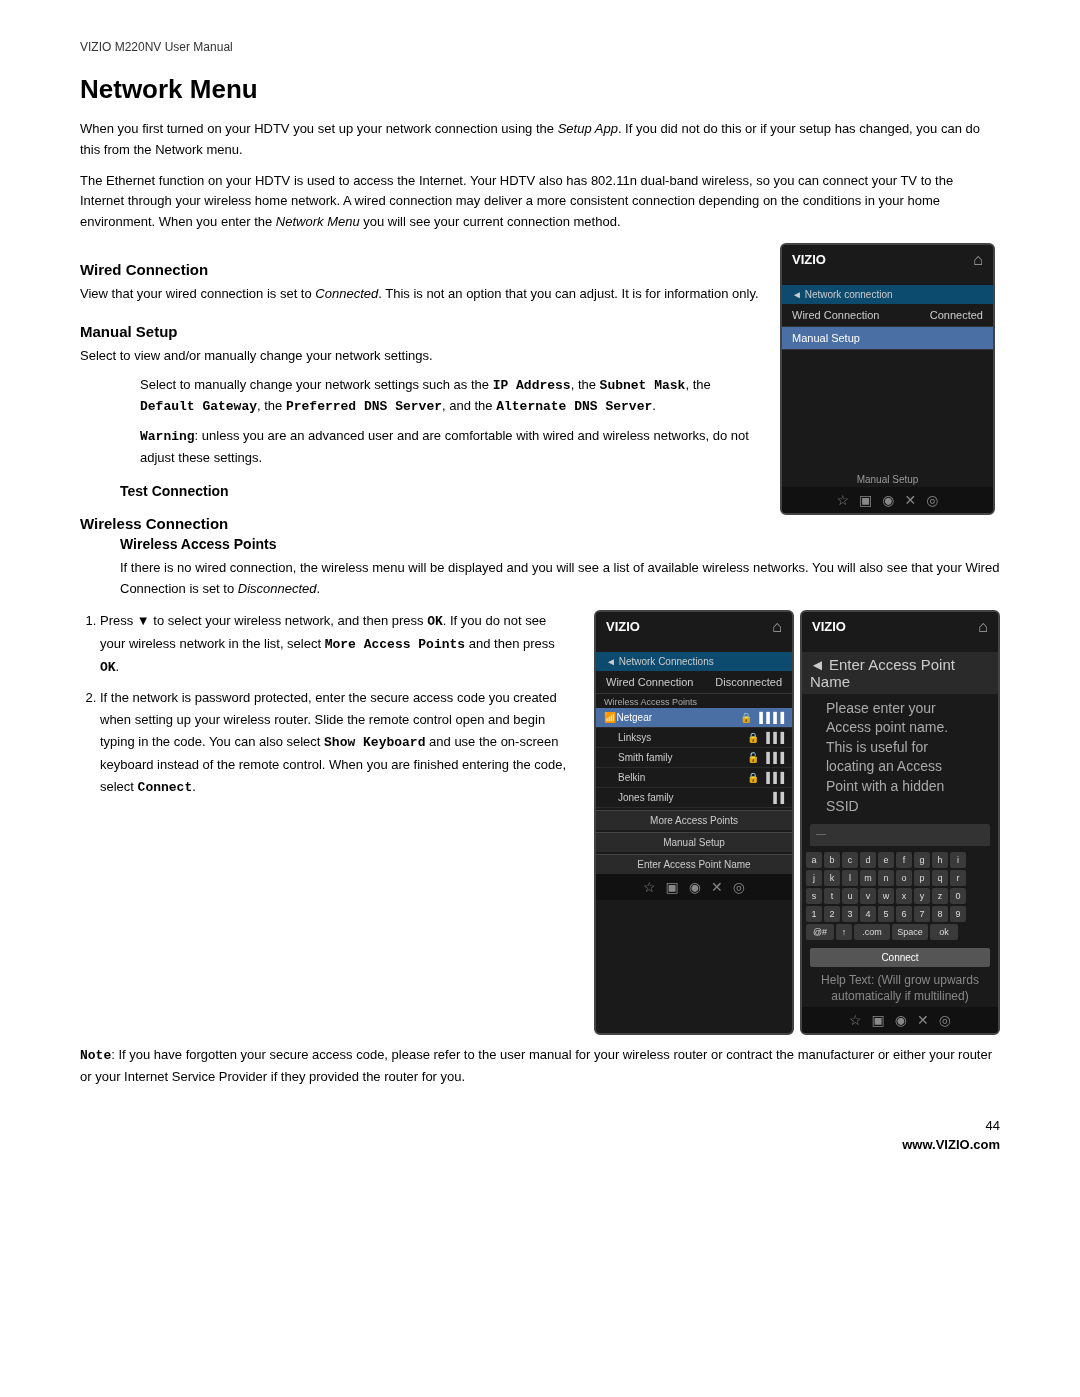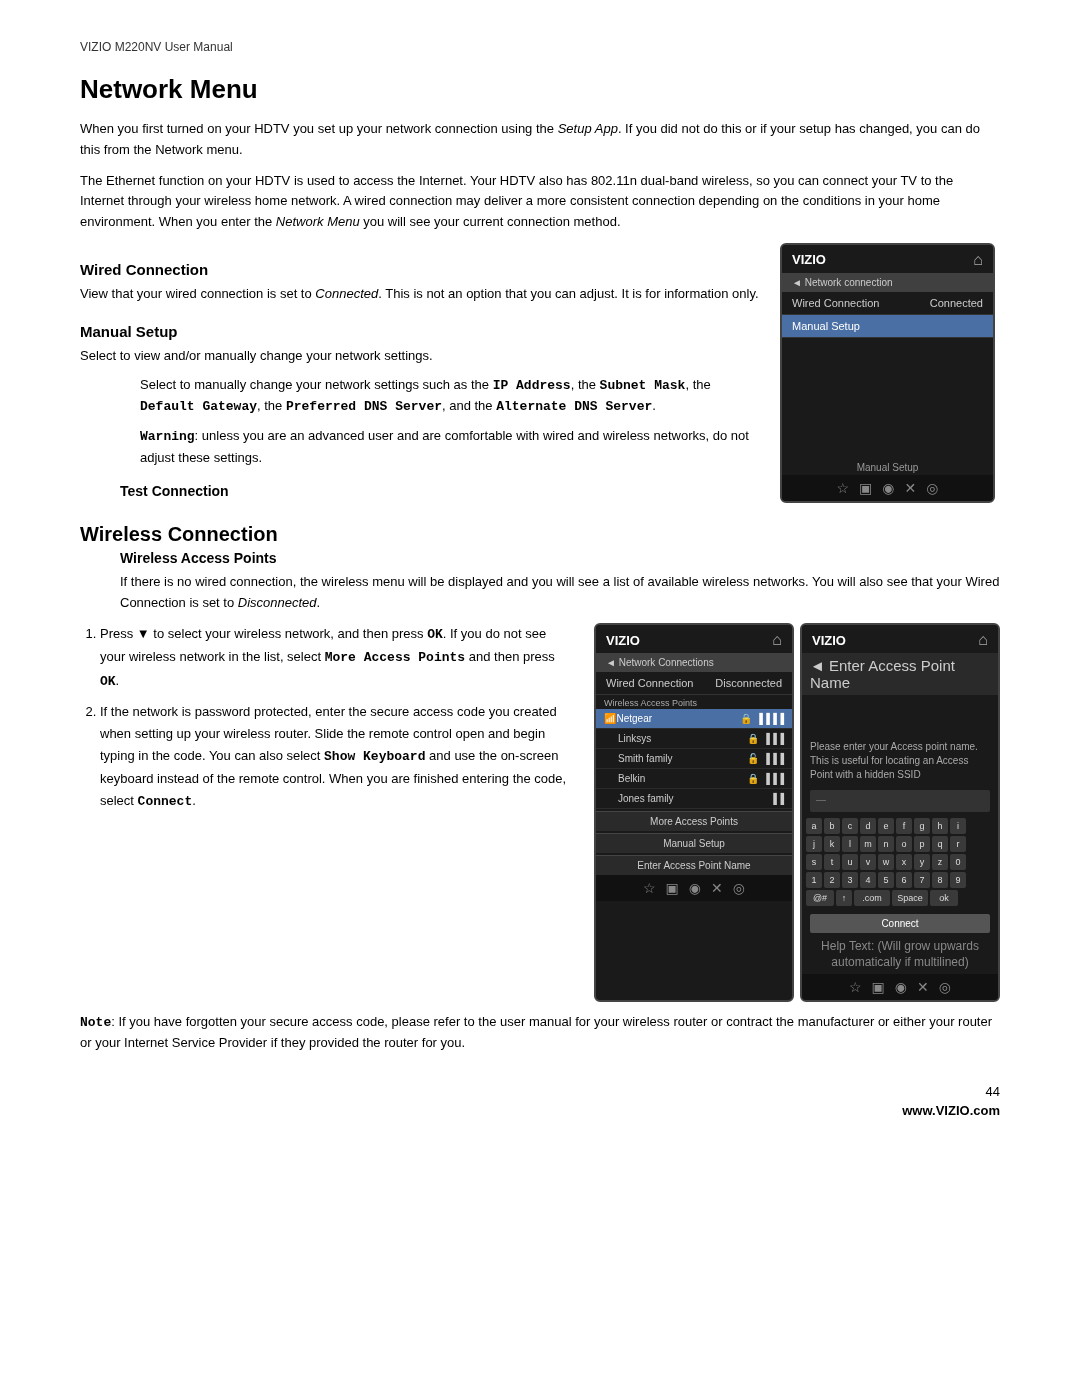--- a/index.html
+++ b/index.html
@@ -70,36 +70,36 @@
       padding: 0;
       width: 215px;
       overflow: hidden;
       border: 2px solid #444;
     }
     .tv-header {
       background: #1a1a1a;
       color: #fff;
       font-size: 12px;
       font-weight: bold;
-      padding: 6px 10px 4px 10px;
+      padding: 6px 10px 16px 10px;
       display: flex;
       justify-content: space-between;
       align-items: center;
     }
     .tv-header-left {
       font-size: 13px;
       font-weight: bold;
       color: #fff;
     }
     .tv-header-right {
       font-size: 16px;
       color: #aaa;
     }
     .tv-nav-bar {
-      background: #404040;
+      background: #0c4a6e;
       color: #ccc;
       font-size: 10px;
       padding: 4px 10px;
       display: flex;
       align-items: flex-end;
       gap: 4px;
     }
     .tv-nav-bar span { font-size: 10px; }
     .tv-menu-item {
       display: flex;
@@ -198,24 +198,23 @@
       border: 2px solid #444;
     }
     .tv-enter-ap-header {
       background: #2a2a2a;
       color: #ccc;
       font-size: 15px;
       padding: 4px 8px;
     }
     .tv-enter-ap-desc {
       color: #aaa;
-      font-size: 10px;
-      padding: 5px 8px;
+      font-size: 14px;
+      padding: 5px 24px;
       line-height: 1.4;
-      margin-top: 40px;
     }
     .tv-ap-input {
       background: #333;
       height: 22px;
       margin: 3px 8px;
       border-radius: 2px;
     }
     .tv-keyboard {
       padding: 3px 4px;
     }
@@ -263,21 +262,21 @@
       font-size: 13px;
     }
     .page-footer .page-num {
       font-weight: normal;
       margin-bottom: 4px;
     }
     .page-footer .website {
       font-weight: bold;
     }
     .warning-text { margin-left: 60px; line-height: 1.6; }
-    .wireless-h2 { font-size: 20px; font-weight: bold; margin-top: 18px; margin-bottom: 4px; }
+    .wireless-h2 { font-size: 15px; font-weight: bold; margin-bottom: 4px; }
     .wireless-h3 { font-size: 14px; font-weight: bold; margin-bottom: 6px; margin-left: 40px; }
   </style>
 </head>
 <body>
 
 <div class="page-header">
   <span>VIZIO M220NV User Manual</span>
 </div>
 
 <h1>Network Menu</h1>

